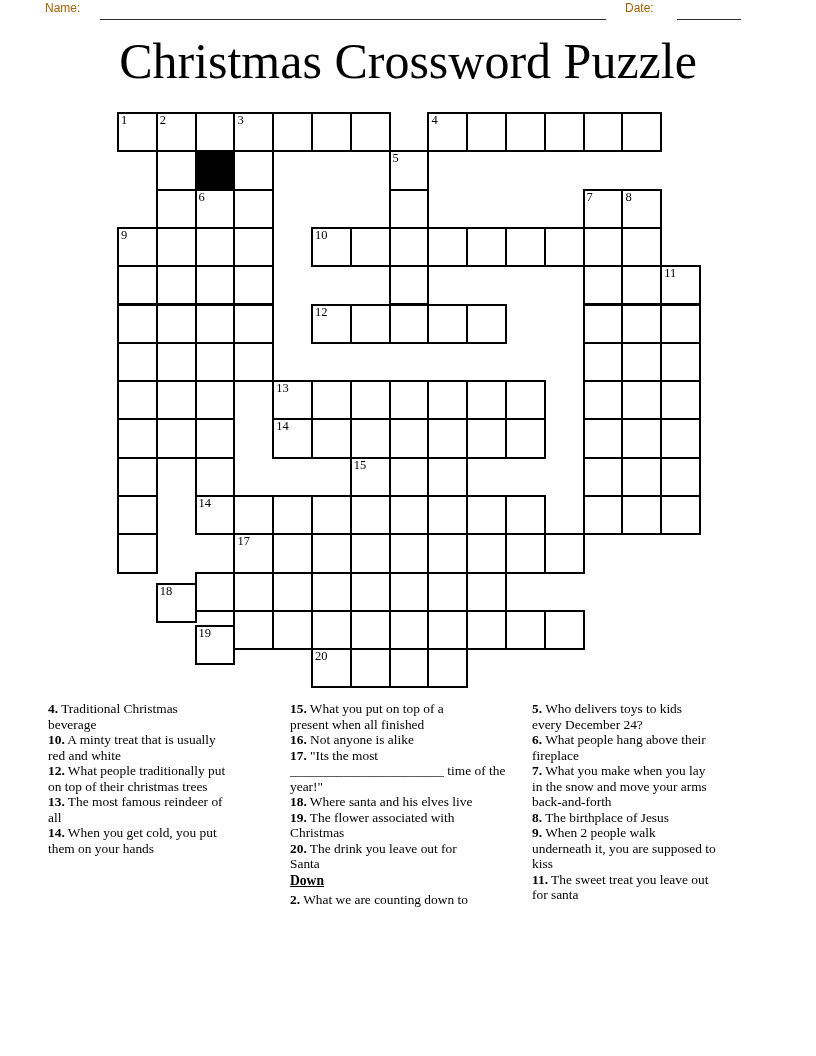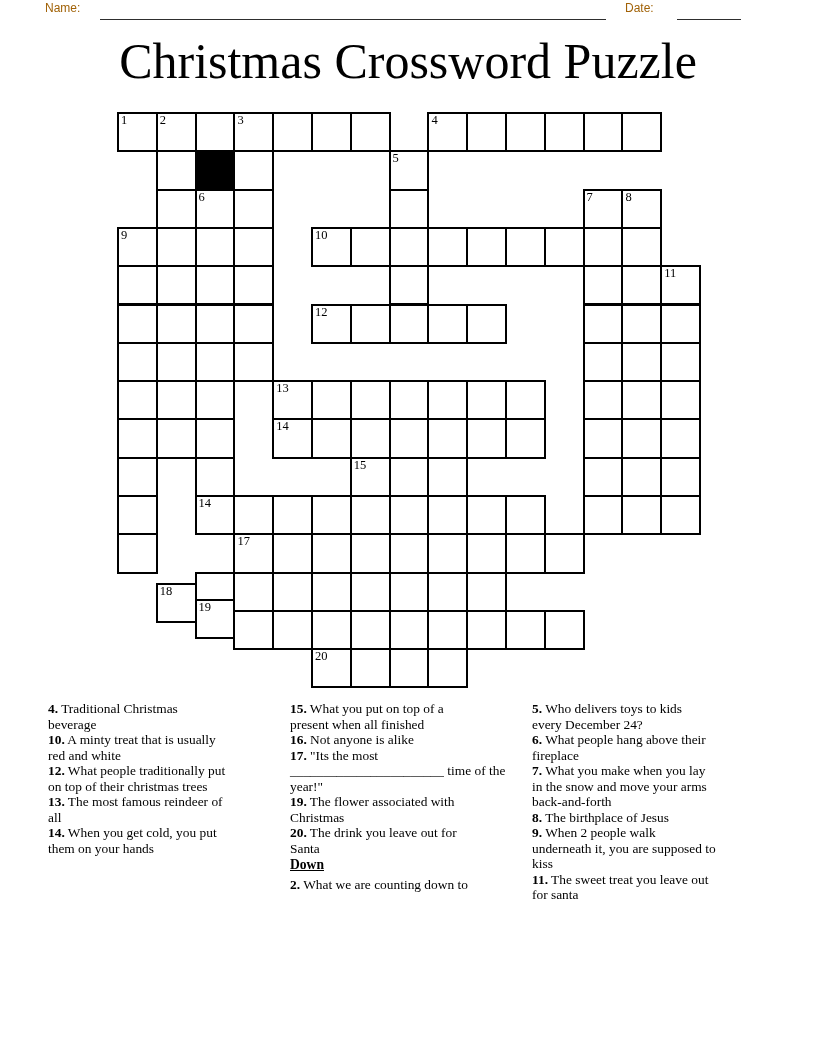--- a/index.html
+++ b/index.html
@@ -223,21 +223,21 @@
         <span class="gnum">18</span>
       </div>
       <div class="cell" style="left: 77.6px; top: 459.6px;"></div>
       <div class="cell" style="left: 116.4px; top: 459.6px;"></div>
       <div class="cell" style="left: 155.2px; top: 459.6px;"></div>
       <div class="cell" style="left: 194px; top: 459.6px;"></div>
       <div class="cell" style="left: 232.8px; top: 459.6px;"></div>
       <div class="cell" style="left: 271.6px; top: 459.6px;"></div>
       <div class="cell" style="left: 310.4px; top: 459.6px;"></div>
       <div class="cell" style="left: 349.2px; top: 459.6px;"></div>
-      <div class="cell" style="left: 77.6px; top: 487px;">
+      <div class="cell" style="left: 77.6px; top: 513px;">
         <span class="gnum">19</span>
       </div>
       <div class="cell" style="left: 116.4px; top: 497.9px;"></div>
       <div class="cell" style="left: 155.2px; top: 497.9px;"></div>
       <div class="cell" style="left: 194px; top: 497.9px;"></div>
       <div class="cell" style="left: 232.8px; top: 497.9px;"></div>
       <div class="cell" style="left: 271.6px; top: 497.9px;"></div>
       <div class="cell" style="left: 310.4px; top: 497.9px;"></div>
       <div class="cell" style="left: 349.2px; top: 497.9px;"></div>
       <div class="cell" style="left: 388px; top: 497.9px;"></div>
@@ -263,20 +263,21 @@
         <div class="clue"><span class="num">14.</span> <span class="txt">When you get cold, you put
 them on your hands</span></div>
       </div>
     <div class="clue-col">
         <div class="clue"><span class="num">15.</span> <span class="txt">What you put on top of a
 present when all finished</span></div>
         <div class="clue"><span class="num">16.</span> <span class="txt">Not anyone is alike</span></div>
         <div class="clue"><span class="num">17.</span> <span class="txt">"Its the most
 _______________________ time of the
 year!"</span></div>
+        <div class="clue"><span class="num">18.</span> <span class="txt">Where santa and his elves live</span></div>
         <div class="clue"><span class="num">19.</span> <span class="txt">The flower associated with
 Christmas</span></div>
         <div class="clue"><span class="num">20.</span> <span class="txt">The drink you leave out for
 Santa</span></div>
         <div class="clue-head mid">Down</div>
         <div class="clue"><span class="num">2.</span> <span class="txt">What we are counting down to</span></div>
       </div>
     <div class="clue-col">
         <div class="clue"><span class="num">5.</span> <span class="txt">Who delivers toys to kids
 every December 24?</span></div>

